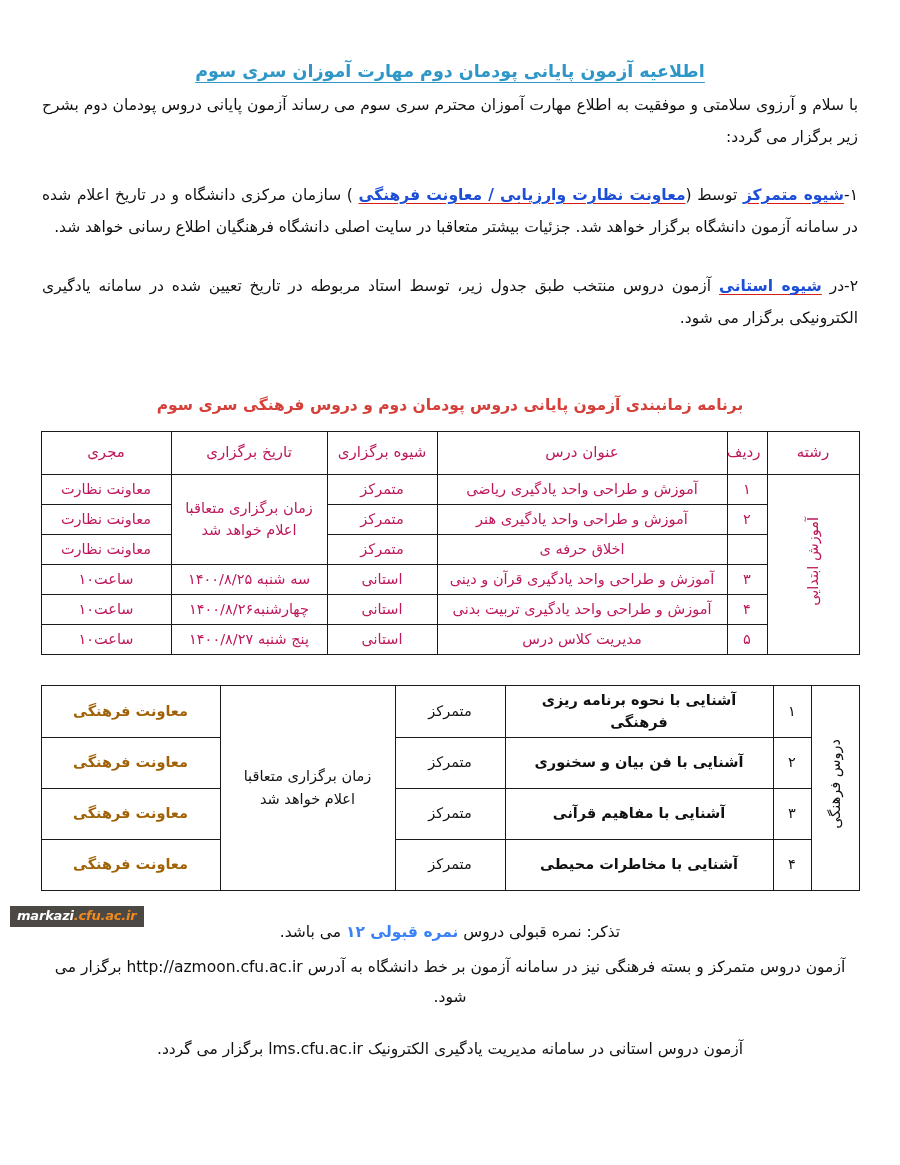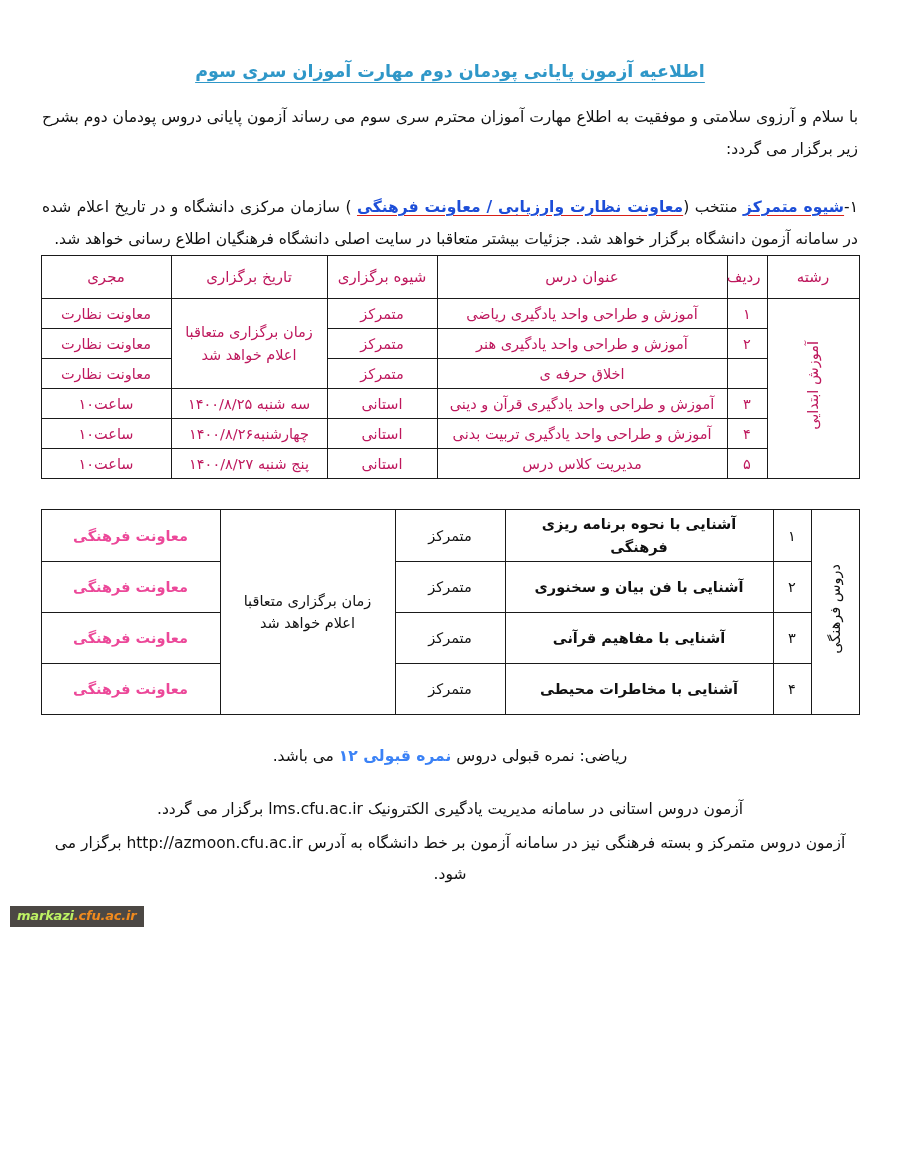--- a/index.html
+++ b/index.html
@@ -41,21 +41,21 @@
   
   .para {
     font-size: 15.5px;
     line-height: 2.05;
     text-align: justify;
     text-justify: inter-word;
     margin: 0;
     padding: 0 6px;
     color: #111111;
   }
-  .para-intro { margin-top: 18px; }
+  .para-intro { margin-top: 6px; }
   .para-item1 { margin-top: 26px; }
   .para-item2 { margin-top: 28px; }
 
   .hl-red {
     color: #1d4ed8;
     font-weight: bold;
     text-decoration: underline;
     text-decoration-color: #d81f18;
     text-underline-offset: 3px;
   }
@@ -107,21 +107,21 @@
     height: 36px;
   }
   .row-h { height: 30px; }
 
   .cell-red {
     color: #d81f18;
     font-weight: bold;
     font-size: 11.5px;
   }
   .cell-red-lg {
-    color: #ec4899;
+    color: #a16207;
     font-weight: bold;
     font-size: 14px;
   }
   .cell-bold { font-weight: bold; }
   .cell-onvan-right { text-align: right; padding-right: 14px; }
   .cell-onvan-center { text-align: center; }
   .cell-bold-course {
     font-weight: bold;
     font-size: 15px;
     text-align: right;
@@ -194,39 +194,43 @@
     bottom: 16px;
     background: #4c4844;
     padding: 2px 7px 3px 7px;
     font-size: 13px;
     font-weight: bold;
     font-style: italic;
     direction: ltr;
     letter-spacing: -0.2px;
     line-height: 1.25;
   }
-  .wm-a { color: #bef264; text-align: center; }
+  .wm-a { color: #ffffff; text-align: center; }
   .wm-b { color: #f08a1e; margin-top: 39px; }
 </style>
 </head>
 <body>
 
 <div class="page">
 
   <h1 class="doc-title">اطلاعیه آزمون پایانی پودمان دوم مهارت آموزان سری سوم</h1>
 
   <p class="para para-intro">
     <span>با سلام و آرزوی سلامتی و موفقیت به اطلاع مهارت آموزان محترم سری سوم می رساند آزمون پایانی دروس پودمان دوم بشرح زیر برگزار می گردد:</span>
   </p>
 
   <p class="para para-item1">
-    <span>۱-</span><span class="hl-red">شیوه متمرکز</span><span> منتخب (</span><span class="hl-red">معاونت  نظارت وارزیابی / معاونت فرهنگی</span><span> ) سازمان مرکزی دانشگاه و در تاریخ اعلام شده در سامانه آزمون دانشگاه برگزار خواهد شد. جزئیات بیشتر متعاقبا در سایت اصلی دانشگاه فرهنگیان اطلاع رسانی خواهد شد.</span>
-  </p>
-
-
+    <span>۱-</span><span class="hl-red">شیوه متمرکز</span><span> توسط (</span><span class="hl-red">معاونت  نظارت وارزیابی / معاونت فرهنگی</span><span> ) سازمان مرکزی دانشگاه و در تاریخ اعلام شده در سامانه آزمون دانشگاه برگزار خواهد شد. جزئیات بیشتر متعاقبا در سایت اصلی دانشگاه فرهنگیان اطلاع رسانی خواهد شد.</span>
+  </p>
+
+  <p class="para para-item2">
+    <span>۲-در </span><span class="hl-red">شیوه استانی</span><span> آزمون دروس منتخب طبق جدول زیر، توسط استاد مربوطه در تاریخ تعیین شده در سامانه یادگیری الکترونیکی برگزار می شود.</span>
+  </p>
+
+  <p class="table-caption">برنامه زمانبندی آزمون پایانی دروس پودمان دوم و دروس فرهنگی سری سوم</p>
 
   <table class="grid">
     <colgroup>
       <col class="c-resh">
         <col class="c-radif">
         <col class="c-onvan">
         <col class="c-shive">
         <col class="c-tarikh">
         <col class="c-mojri">
     </colgroup>
@@ -320,28 +324,28 @@
       <tr class="t2-row">
         <td>۴</td>
         <td class="cell-bold-course">آشنایی با مخاطرات محیطی</td>
         <td>متمرکز</td>
         <td class="cell-red-lg">معاونت فرهنگی</td>
       </tr>
     </tbody>
   </table>
 
   <p class="note">
-    <span>ریاضی: نمره قبولی دروس </span><span class="hl-red-plain">نمره قبولی ۱۲</span><span> می باشد.</span>
+    <span>تذکر: نمره قبولی دروس </span><span class="hl-red-plain">نمره قبولی ۱۲</span><span> می باشد.</span>
+  </p>
+
+  <p class="note-block" style="padding-top:4px;">
+    <span>آزمون دروس متمرکز و بسته فرهنگی نیز در سامانه آزمون بر خط دانشگاه به آدرس </span><span class="url">http://azmoon.cfu.ac.ir</span><span> برگزار می شود.</span>
   </p>
 
   <p class="note-block">
     <span>آزمون دروس استانی در سامانه مدیریت یادگیری الکترونیک </span><span class="url">lms.cfu.ac.ir</span><span> برگزار می گردد.</span>
-  </p>
-
-  <p class="note-block" style="padding-top:4px;">
-    <span>آزمون دروس متمرکز و بسته فرهنگی نیز در سامانه آزمون بر خط دانشگاه به آدرس </span><span class="url">http://azmoon.cfu.ac.ir</span><span> برگزار می شود.</span>
   </p>
 
   <div class="watermark">
     <span class="wm-a">markazi</span><span class="wm-b">.cfu.ac.ir</span>
   </div>
 
 </div>
 
 </body></html>

